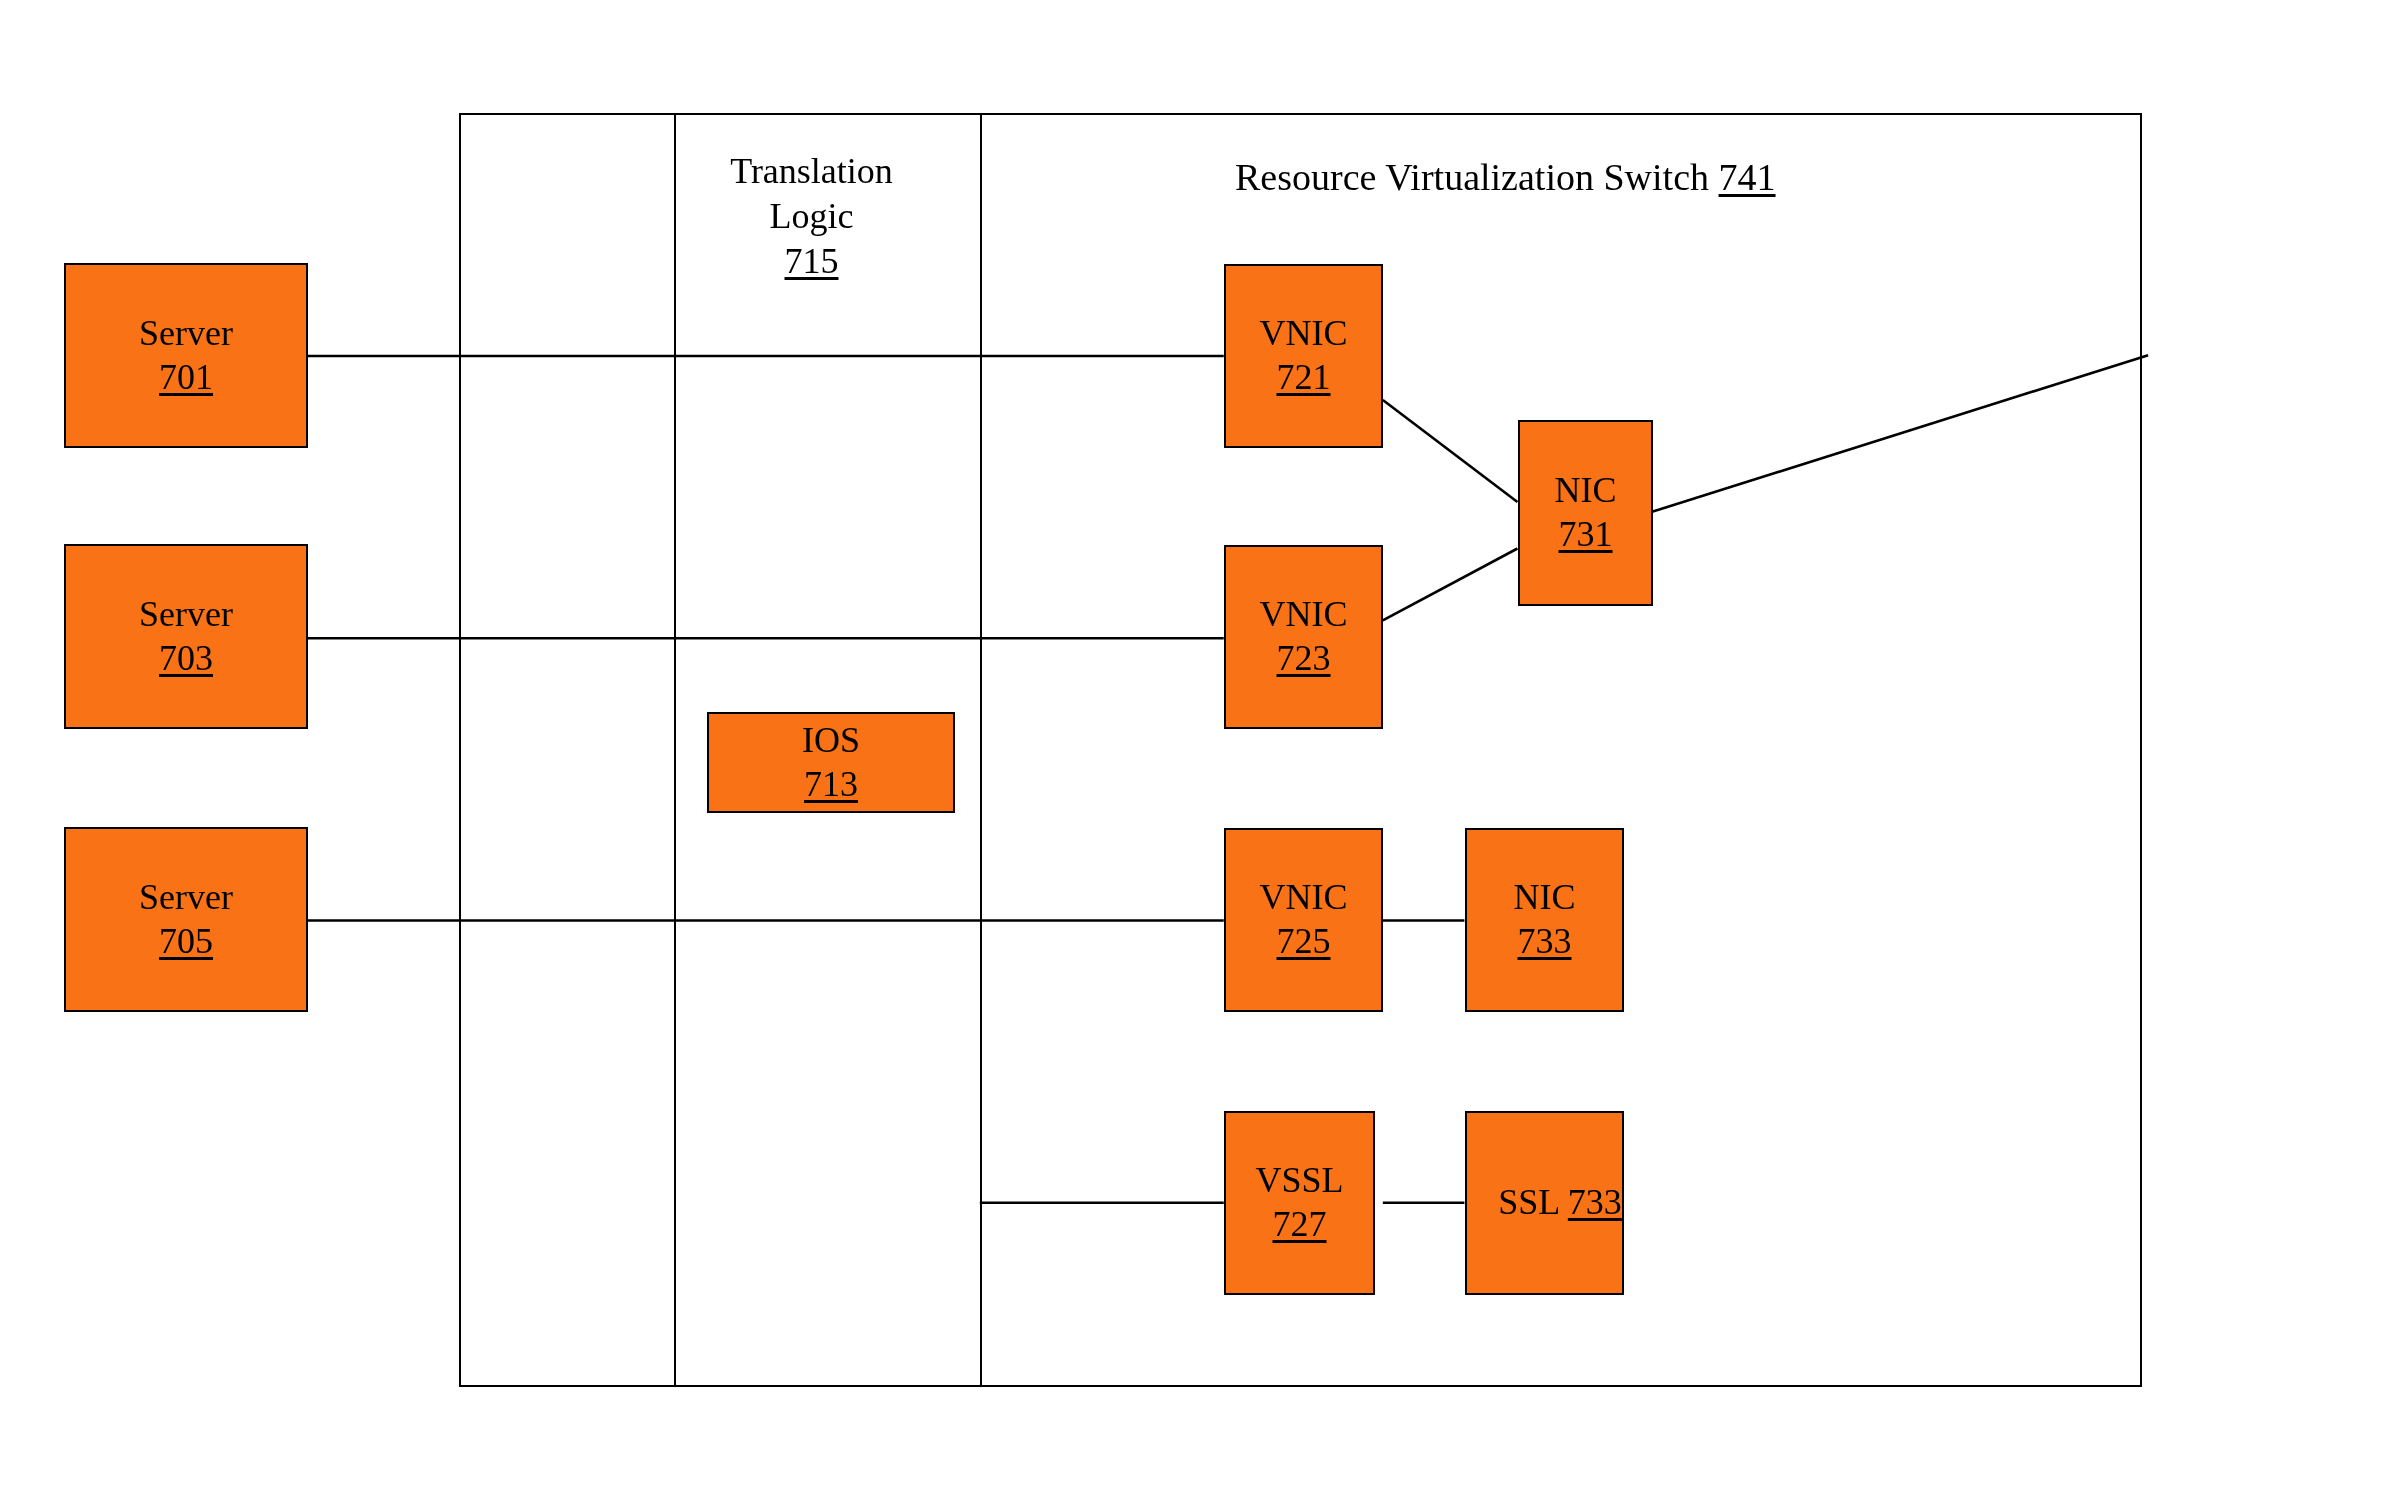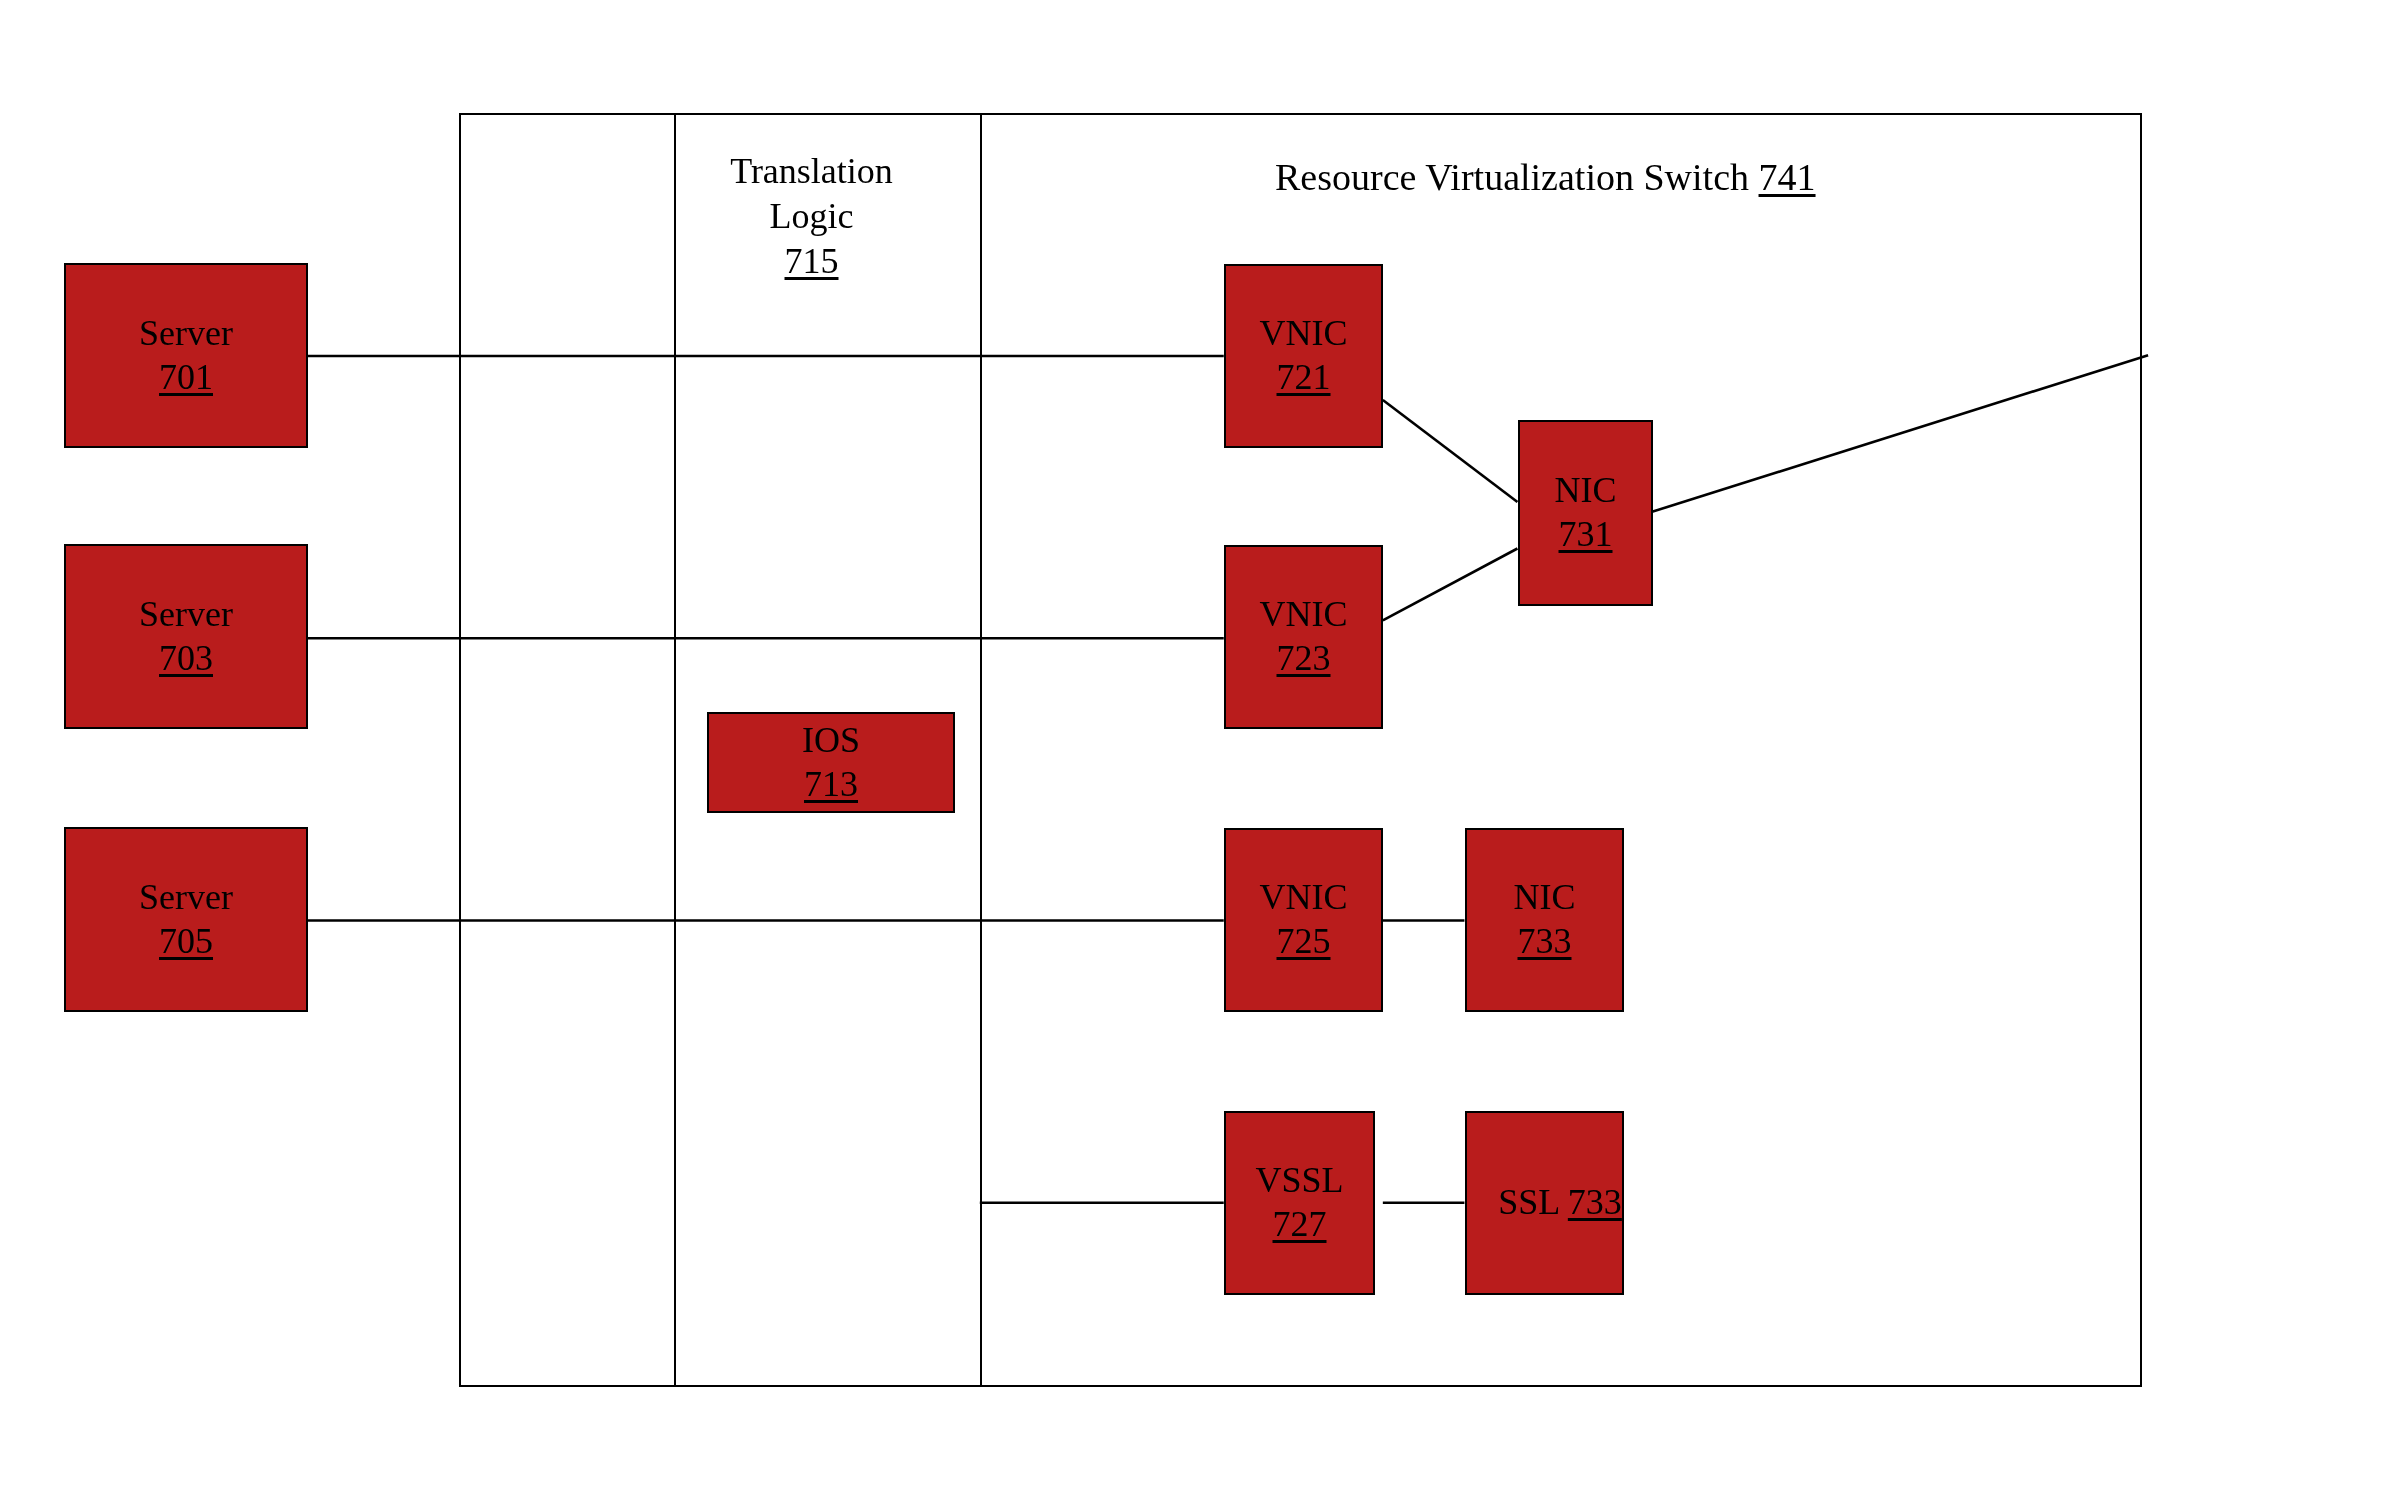--- a/index.html
+++ b/index.html
@@ -1,28 +1,28 @@
 <!DOCTYPE html>
 <html style="font-size:13px"><head>
 <meta charset="utf-8">
 <style>
   html,body{margin:0;padding:0;background:#ffffff;}
   body{width:2401px;height:1509px;font-family:"Liberation Serif","DejaVu Serif",serif;color:#000;}
   #stage{position:relative;width:2401px;height:1509px;overflow:hidden;background:#fff;}
   svg#wires{position:absolute;left:0;top:0;width:2401px;height:1509px;}
-  .box{position:absolute;border:2.4px solid #000;background:#b91c1c;box-sizing:border-box;
+  .box{position:absolute;border:2.4px solid #000;background:#f97316;box-sizing:border-box;
        display:flex;flex-direction:column;align-items:center;justify-content:center;}
   .box .ln{font-size:36px;line-height:1.22;white-space:nowrap;text-align:center;}
   .box .ln.u{text-decoration:underline;text-underline-offset:4.1px;}
   .inline-num{text-decoration:underline;text-underline-offset:4.1px;}
   .container{position:absolute;border:2.4px solid #000;background:transparent;box-sizing:border-box;}
   .divider{position:absolute;width:2.4px;background:#000;}
   .colhead{position:absolute;text-align:center;font-size:36px;line-height:1.25;}
   .colhead .u{text-decoration:underline;text-underline-offset:4.1px;display:block;}
-  .title{position:absolute;font-size:38px;white-space:nowrap;margin-left:40px;}
+  .title{position:absolute;font-size:38px;white-space:nowrap;}
 </style>
 </head>
 <body>
 
 <div id="stage">
 
   <svg id="wires" viewBox="0 0 2943 1849" xmlns="http://www.w3.org/2000/svg">
     <g stroke="#000" stroke-width="3.2" fill="none" shape-rendering="geometricPrecision">
 
       <line x1="377" y1="436" x2="1500" y2="436"></line>

